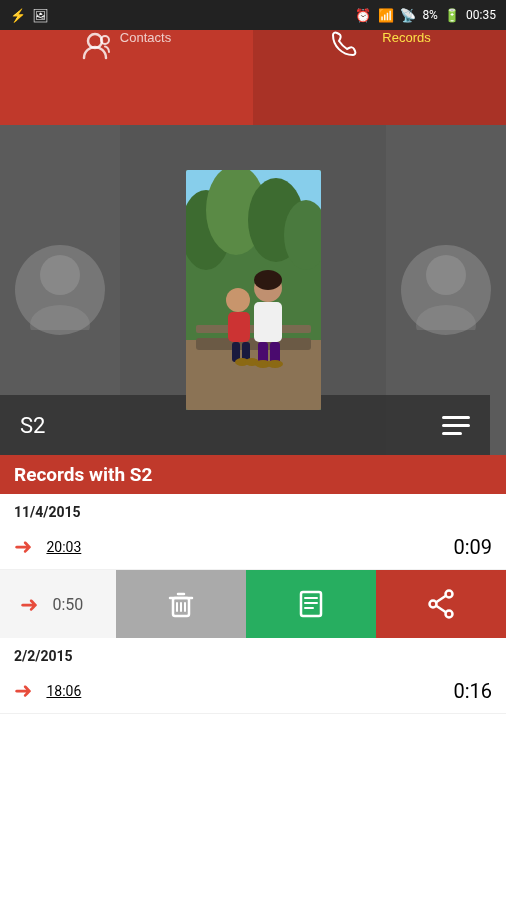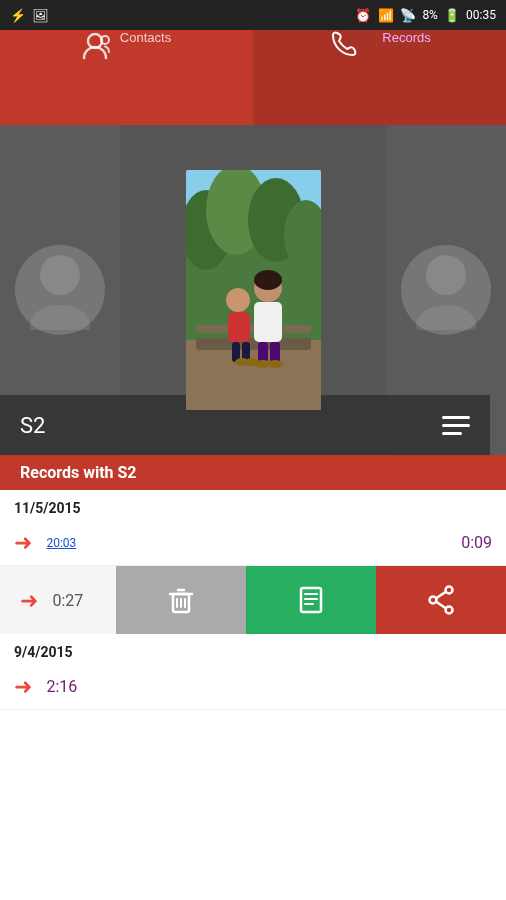--- a/index.html
+++ b/index.html
@@ -54,21 +54,21 @@
       justify-content: center;
       gap: 6px;
       cursor: pointer;
       color: rgba(255,255,255,0.75);
       font-size: 13px;
       border: none;
       background: transparent;
     }
     .nav-tab.active {
       background: #a93226;
-      color: #f0abfc;
+      color: #fde047;
       gap: 24px;
     }
     .nav-tab .tab-icon {
       font-size: 28px;
       line-height: 1;
     }
     .nav-tab .tab-label {
       font-size: 13px;
     }
 
@@ -155,23 +155,23 @@
       background: #fff;
       border-radius: 2px;
     }
     .menu-line:last-child {
       width: 20px;
     }
 
     
     .records-header {
       background: #c0392b;
-      padding: 8px 20px;
+      padding: 8px 14px;
       color: #fff;
-      font-size: 16px;
+      font-size: 19px;
       font-weight: bold;
     }
 
     
     .records-list {
       background: #fff;
     }
     .date-header {
       padding: 10px 14px 4px;
       font-size: 14px;
@@ -185,28 +185,28 @@
       background: #fff;
       border-bottom: 1px solid #f0f0f0;
       position: relative;
     }
     .arrow-icon {
       color: #e74c3c;
       font-size: 22px;
       margin-right: 14px;
     }
     .record-time {
-      font-size: 12px;
-      color: #1d4ed8;
+      font-size: 14px;
+      color: #000000;
       flex: 1;
       text-decoration: underline;
     }
     .record-duration {
-      font-size: 16px;
-      color: #701a75;
+      font-size: 20px;
+      color: #000000;
     }
 
     
     .swipe-actions {
       display: flex;
       height: 68px;
     }
     .swipe-left-content {
       flex: 1;
       background: #f5f5f5;
@@ -350,32 +350,32 @@
   </div>
 </div>
 
 <div class="records-list">
 
   <div class="records-header">
     <span>Records with S2</span>
   </div>
 
   <div class="date-header">
-    <span>11/5/2015</span>
+    <span>11/4/2015</span>
   </div>
   <div class="record-row">
     <span class="arrow-icon">➜</span>
     <span class="record-time">20:03</span>
     <span class="record-duration">0:09</span>
   </div>
 
   <div class="swipe-actions">
     <div class="swipe-left-content">
       <span class="arrow-icon">➜</span>
-      <span class="swipe-duration">0:27</span>
+      <span class="swipe-duration">0:50</span>
     </div>
     <button class="action-btn delete">
       <svg class="trash-svg" viewBox="0 0 32 32" fill="none">
         <rect x="8" y="10" width="16" height="18" rx="2" stroke="white" stroke-width="2.5" fill="none"></rect>
         <line x1="5" y1="10" x2="27" y2="10" stroke="white" stroke-width="2.5" stroke-linecap="round"></line>
         <line x1="13" y1="6" x2="19" y2="6" stroke="white" stroke-width="2.5" stroke-linecap="round"></line>
         <line x1="12" y1="15" x2="12" y2="23" stroke="white" stroke-width="2" stroke-linecap="round"></line>
         <line x1="16" y1="15" x2="16" y2="23" stroke="white" stroke-width="2" stroke-linecap="round"></line>
         <line x1="20" y1="15" x2="20" y2="23" stroke="white" stroke-width="2" stroke-linecap="round"></line>
       </svg>
@@ -393,19 +393,20 @@
         <circle cx="24" cy="6" r="3.5" stroke="white" stroke-width="2.5" fill="none"></circle>
         <circle cx="8" cy="16" r="3.5" stroke="white" stroke-width="2.5" fill="none"></circle>
         <circle cx="24" cy="26" r="3.5" stroke="white" stroke-width="2.5" fill="none"></circle>
         <line x1="11.5" y1="14" x2="20.5" y2="8" stroke="white" stroke-width="2.5" stroke-linecap="round"></line>
         <line x1="11.5" y1="18" x2="20.5" y2="24" stroke="white" stroke-width="2.5" stroke-linecap="round"></line>
       </svg>
     </button>
   </div>
 
   <div class="date-header">
-    <span>9/4/2015</span>
+    <span>2/2/2015</span>
   </div>
   <div class="record-row">
     <span class="arrow-icon">➜</span>
-    <span class="record-duration">2:16</span>
+    <span class="record-time">18:06</span>
+    <span class="record-duration">0:16</span>
   </div>
 </div>
 
 </body></html>

